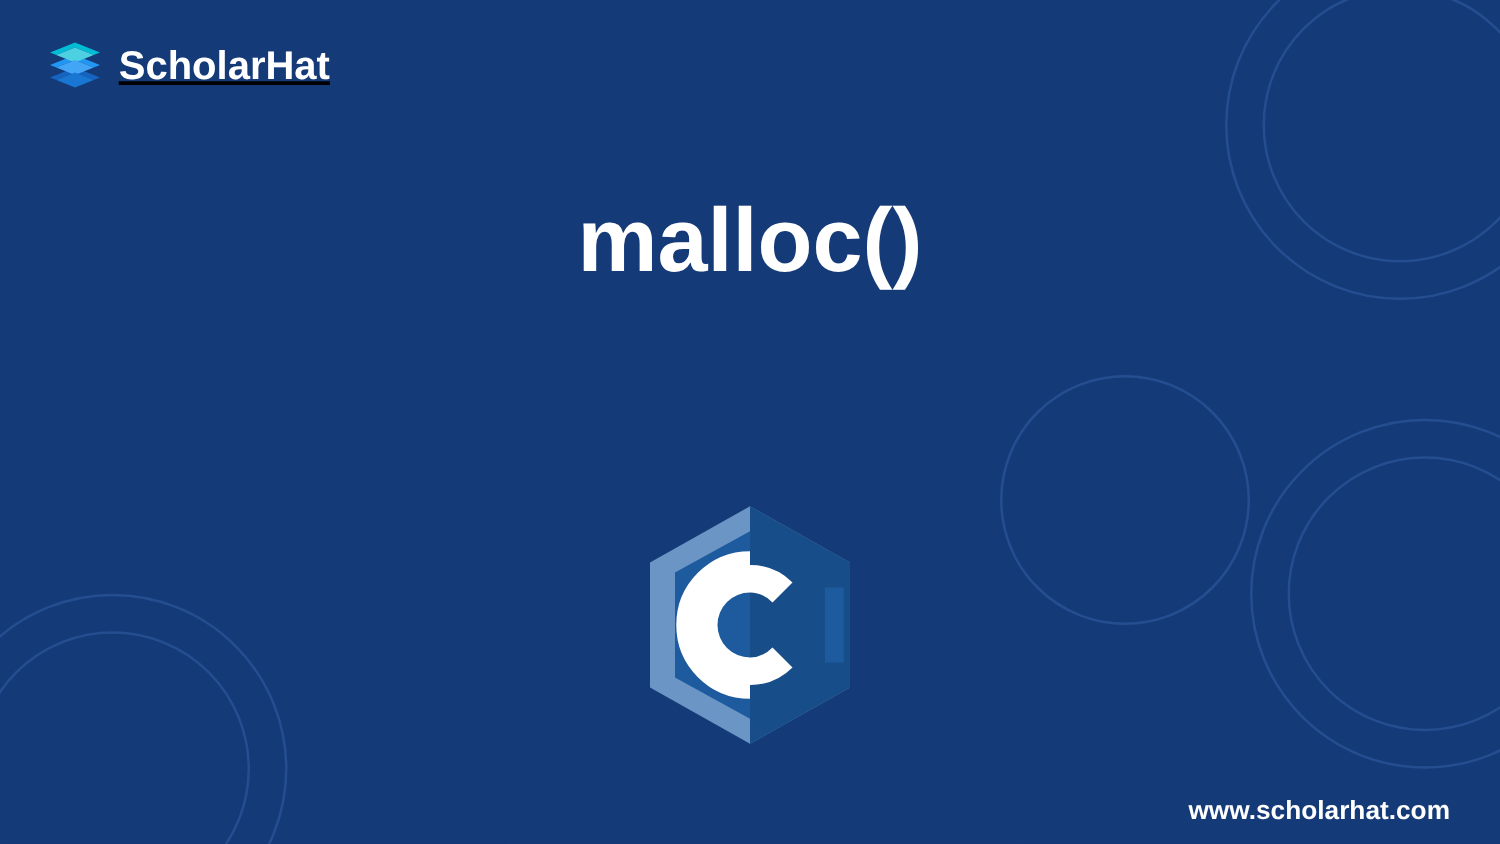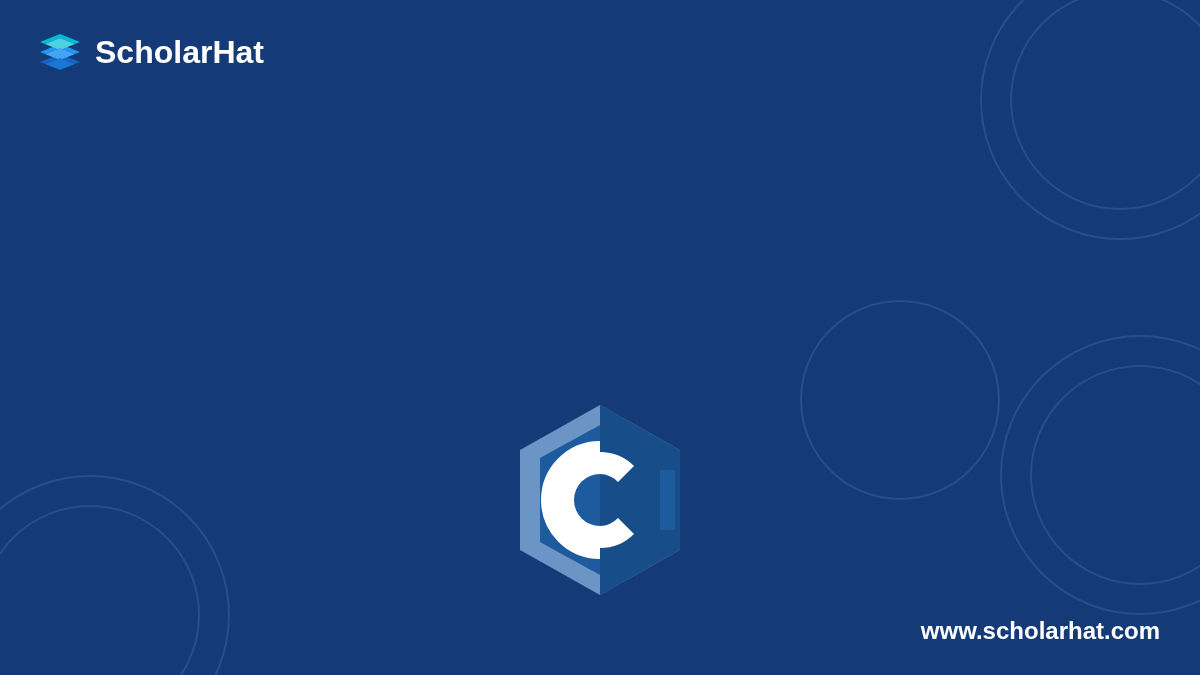--- a/index.html
+++ b/index.html
@@ -72,20 +72,21 @@
       right: 200px;
     }
     
     .logo-container {
       position: absolute;
       top: 30px;
       left: 35px;
       display: flex;
       align-items: center;
       gap: 10px;
+      text-decoration: underline;
     }
     
     .logo-icon {
       width: 50px;
       height: 45px;
       position: relative;
     }
     
     .logo-text {
       color: #ffffff;
@@ -110,24 +111,24 @@
       position: absolute;
       top: 400px;
       left: 50%;
       transform: translateX(-50%);
       width: 180px;
       height: 200px;
     }
     
     .footer-url {
       position: absolute;
-      bottom: 30px;
+      bottom: 14px;
       right: 40px;
       color: #ffffff;
-      font-size: 24px;
+      font-size: 21px;
       font-weight: bold;
     }
   </style>
 </head>
 <body>
 
 <div class="circle-decoration circle-1"></div>
 <div class="circle-decoration circle-1-inner"></div>
 <div class="circle-decoration circle-2"></div>
 <div class="circle-decoration circle-2-inner"></div>
@@ -143,20 +144,21 @@
       <path d="M 5 32 L 25 24 L 45 32 L 40 34 L 25 28 L 10 34 Z" fill="#1565c0"></path>
       <path d="M 10 14 L 25 8 L 40 14 L 25 20 Z" fill="#4dd0e1"></path>
       <path d="M 10 24 L 25 18 L 40 24 L 25 30 Z" fill="#42a5f5"></path>
       <path d="M 10 34 L 25 28 L 40 34 L 25 40 Z" fill="#1976d2"></path>
     </svg>
   </div>
   <div class="logo-text">ScholarHat</div>
 </div>
 
 <div class="main-title">
+  <div>malloc()</div>
 </div>
 
 <div class="c-logo">
   <svg width="180" height="200" viewBox="0 0 180 200">
     <path d="M 90 5 L 170 50 L 170 150 L 90 195 L 10 150 L 10 50 Z" fill="#6a95c4"></path>
     <path d="M 90 5 L 90 195 L 170 150 L 170 50 Z" fill="#174d88"></path>
     <path d="M 90 25 L 150 58 L 150 142 L 90 175 L 30 142 L 30 58 Z" fill="#1e5a9e"></path>
     <circle cx="90" cy="100" r="48" fill="none" stroke="#ffffff" stroke-width="22"></circle>
     <rect x="115" y="70" width="50" height="60" fill="#1e5a9e"></rect>
     <path d="M 90 25 L 150 58 L 150 142 L 90 175 Z" fill="#174d88"></path>

